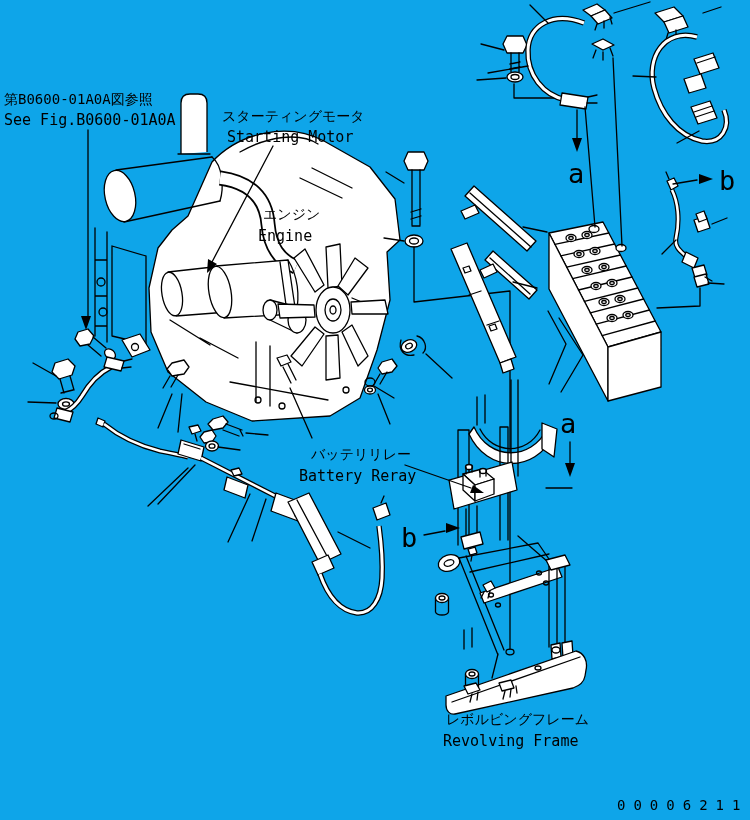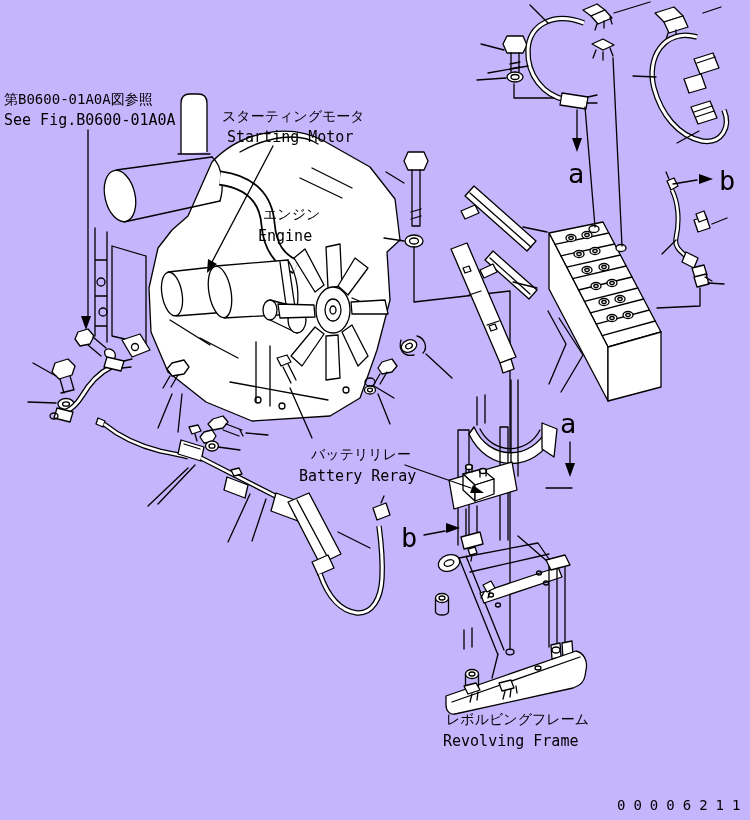--- a/index.html
+++ b/index.html
@@ -1,16 +1,16 @@
 <!DOCTYPE html>
 <html><head>
 <meta charset="utf-8">
 <style>
   html,body{margin:0;padding:0;background:#ffffff;}
-  .stage{position:relative;width:750px;height:820px;background:#c4b5fd;overflow:hidden;}
+  .stage{position:relative;width:750px;height:820px;background:#0ea5e9;overflow:hidden;}
   svg{display:block}
   svg .ln{stroke:#000;stroke-width:1.3;fill:none;stroke-linecap:round;stroke-linejoin:round;}
   svg .f{stroke:#000;stroke-width:1.3;fill:#ffffff;stroke-linejoin:round;}
   svg .sld{fill:#000;stroke:none;}
   svg .hb{stroke:#000;fill:none;stroke-linecap:butt;}
   svg .hw{stroke:#fff;fill:none;stroke-linecap:butt;}
   text{fill:#000;}
   .jp{font:14px "DejaVu Sans Mono",monospace;}
   .en{font:15px "DejaVu Sans Mono",monospace;}
   .mk{font:27px "DejaVu Sans Mono",monospace;}

